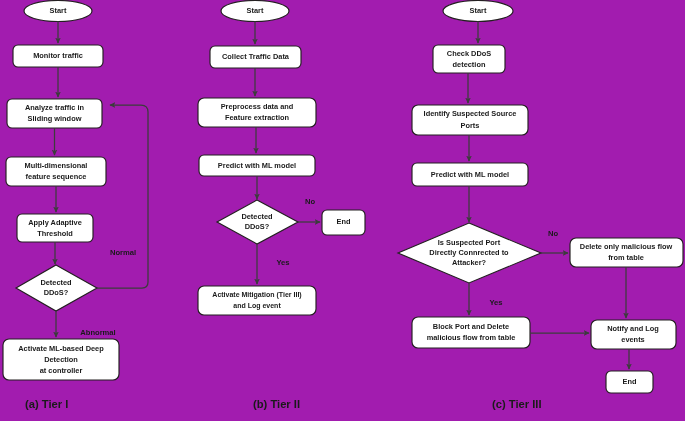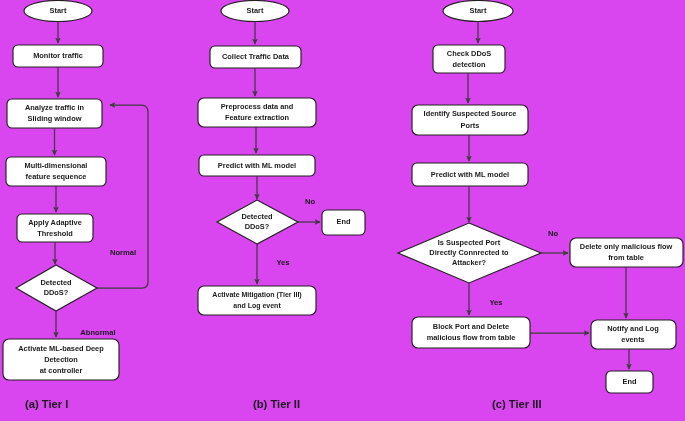--- a/index.html
+++ b/index.html
@@ -4,21 +4,21 @@
 <style>
   html, body {
     margin: 0;
     padding: 0;
     background: #ffffff;
   }
   #canvas {
     position: relative;
     width: 685px;
     height: 421px;
-    background: #d946ef;
+    background: #a21caf;
     font-family: "Liberation Sans", sans-serif;
     overflow: hidden;
   }
   svg.flow {
     position: absolute;
     top: 0;
     left: 0;
     width: 685px;
     height: 421px;
   }

